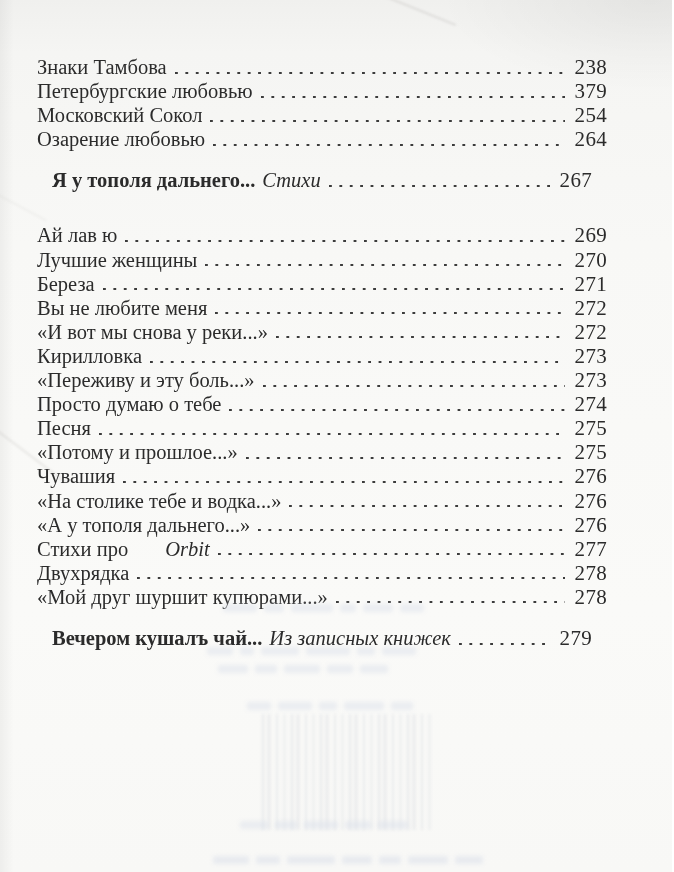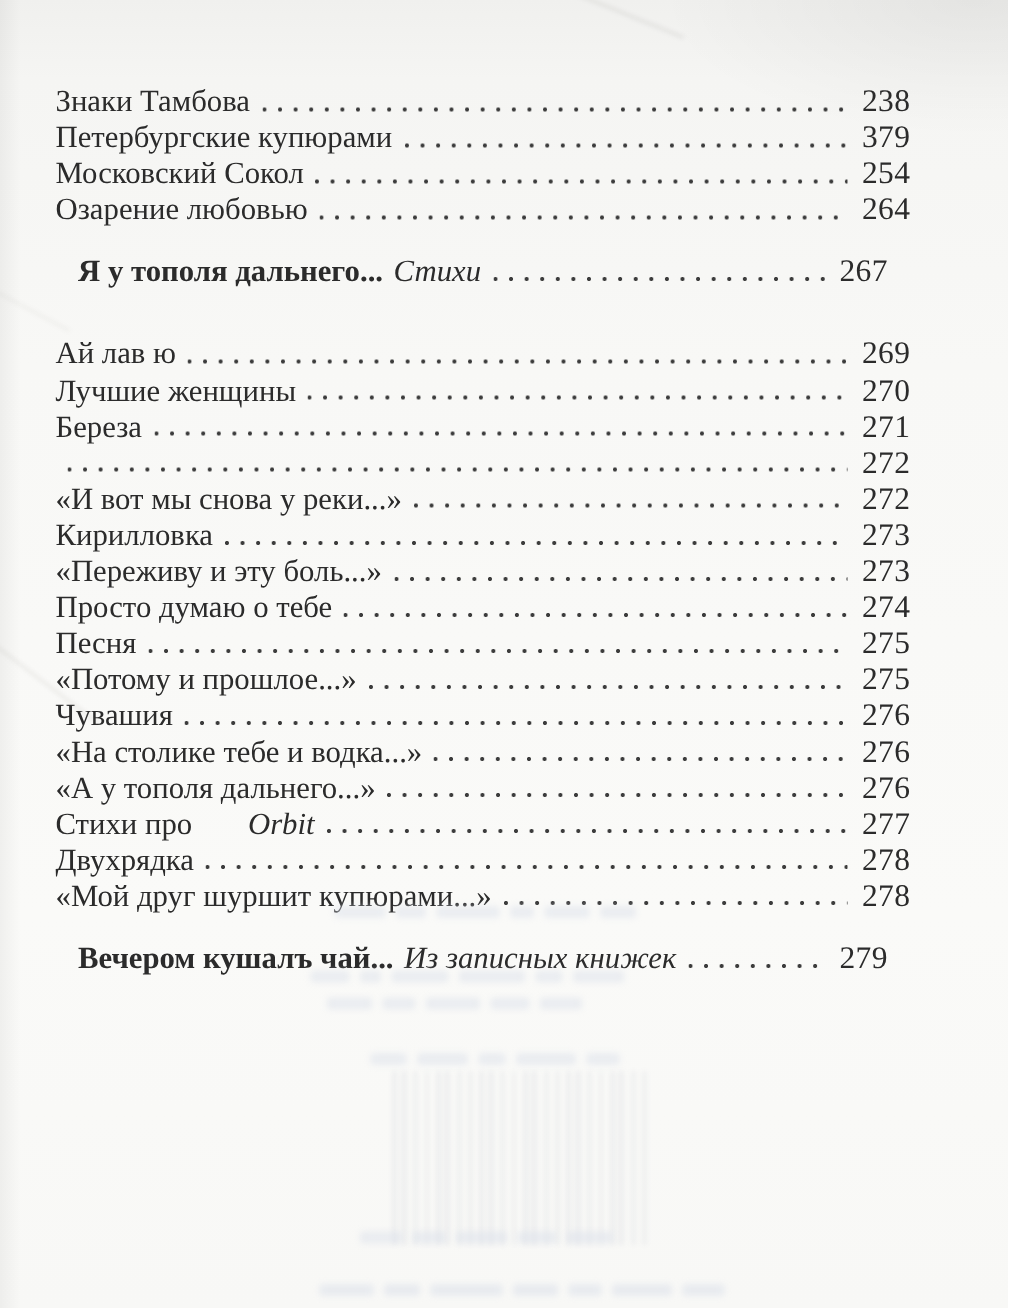--- a/index.html
+++ b/index.html
@@ -56,21 +56,21 @@
 
 <div class="page">
 
   <div class="toc" id="toc">
       <div class="row">
     <span class="title"><span class="t-main">Знаки Тамбова</span></span>
     <span class="leader"></span>
     <span class="num">238</span>
   </div>
       <div class="row">
-    <span class="title"><span class="t-main">Петербургские купюрами</span></span>
+    <span class="title"><span class="t-main">Петербургские любовью</span></span>
     <span class="leader"></span>
     <span class="num">379</span>
   </div>
       <div class="row">
     <span class="title"><span class="t-main">Московский Сокол</span></span>
     <span class="leader"></span>
     <span class="num">254</span>
   </div>
       <div class="row">
     <span class="title"><span class="t-main">Озарение любовью</span></span>
@@ -91,20 +91,21 @@
     <span class="title"><span class="t-main">Лучшие женщины</span></span>
     <span class="leader"></span>
     <span class="num">270</span>
   </div>
       <div class="row">
     <span class="title"><span class="t-main">Береза</span></span>
     <span class="leader"></span>
     <span class="num">271</span>
   </div>
       <div class="row">
+    <span class="title"><span class="t-main">Вы не любите меня</span></span>
     <span class="leader"></span>
     <span class="num">272</span>
   </div>
       <div class="row">
     <span class="title"><span class="t-main">«И вот мы снова у реки...»</span></span>
     <span class="leader"></span>
     <span class="num">272</span>
   </div>
       <div class="row">
     <span class="title"><span class="t-main">Кирилловка</span></span>

